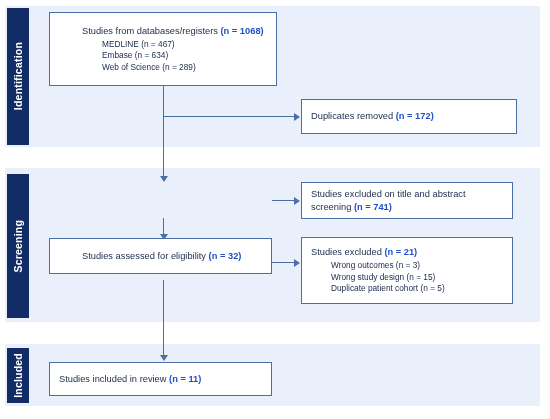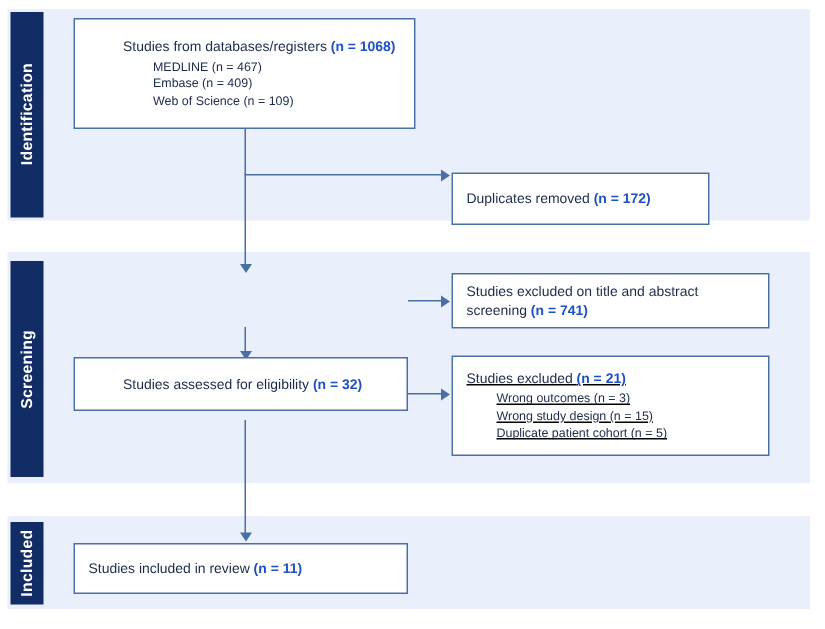--- a/index.html
+++ b/index.html
@@ -131,45 +131,45 @@
 
   <div class="conn v" style="left:163px; top:280px; width:1.4px; height:78px;"></div>
   <div class="arrow-down" style="left:159.7px; top:355px;"></div>
 
   <div class="node" style="left:49px; top:12px; width:228px; height:74px;padding-left:32px;">
     <div class="line1">
       <span>Studies from databases/registers </span><span class="num">(n = 1068)</span>
     </div>
     <ul>
       <li>MEDLINE (n = 467)</li>
-      <li>Embase (n = 409)</li>
-      <li>Web of Science (n = 109)</li>
+      <li>Embase (n = 634)</li>
+      <li>Web of Science (n = 289)</li>
     </ul>
   </div>
 
-  <div class="node" style="left:301px; top:99px; width:172px; height:35px;margin-top:16px;">
+  <div class="node" style="left:301px; top:99px; width:216px; height:35px;">
     <div class="line1">
       <span>Duplicates removed </span><span class="num">(n = 172)</span>
     </div>
   </div>
 
 
   <div class="node" style="left:301px; top:182px; width:212px; height:37px;">
     <div class="line1 wrap">
       <span>Studies excluded on title and abstract screening </span><span class="num">(n = 741)</span>
     </div>
   </div>
 
   <div class="node" style="left:49px; top:238px; width:223px; height:36px;padding-left:32px;">
     <div class="line1">
       <span>Studies assessed for eligibility </span><span class="num">(n = 32)</span>
     </div>
   </div>
 
-  <div class="node" style="left:301px; top:237px; width:212px; height:67px;text-decoration:underline;">
+  <div class="node" style="left:301px; top:237px; width:212px; height:67px;">
     <div class="line1">
       <span>Studies excluded </span><span class="num">(n = 21)</span>
     </div>
     <ul>
       <li>Wrong outcomes (n = 3)</li>
       <li>Wrong study design (n = 15)</li>
       <li>Duplicate patient cohort (n = 5)</li>
     </ul>
   </div>
 

